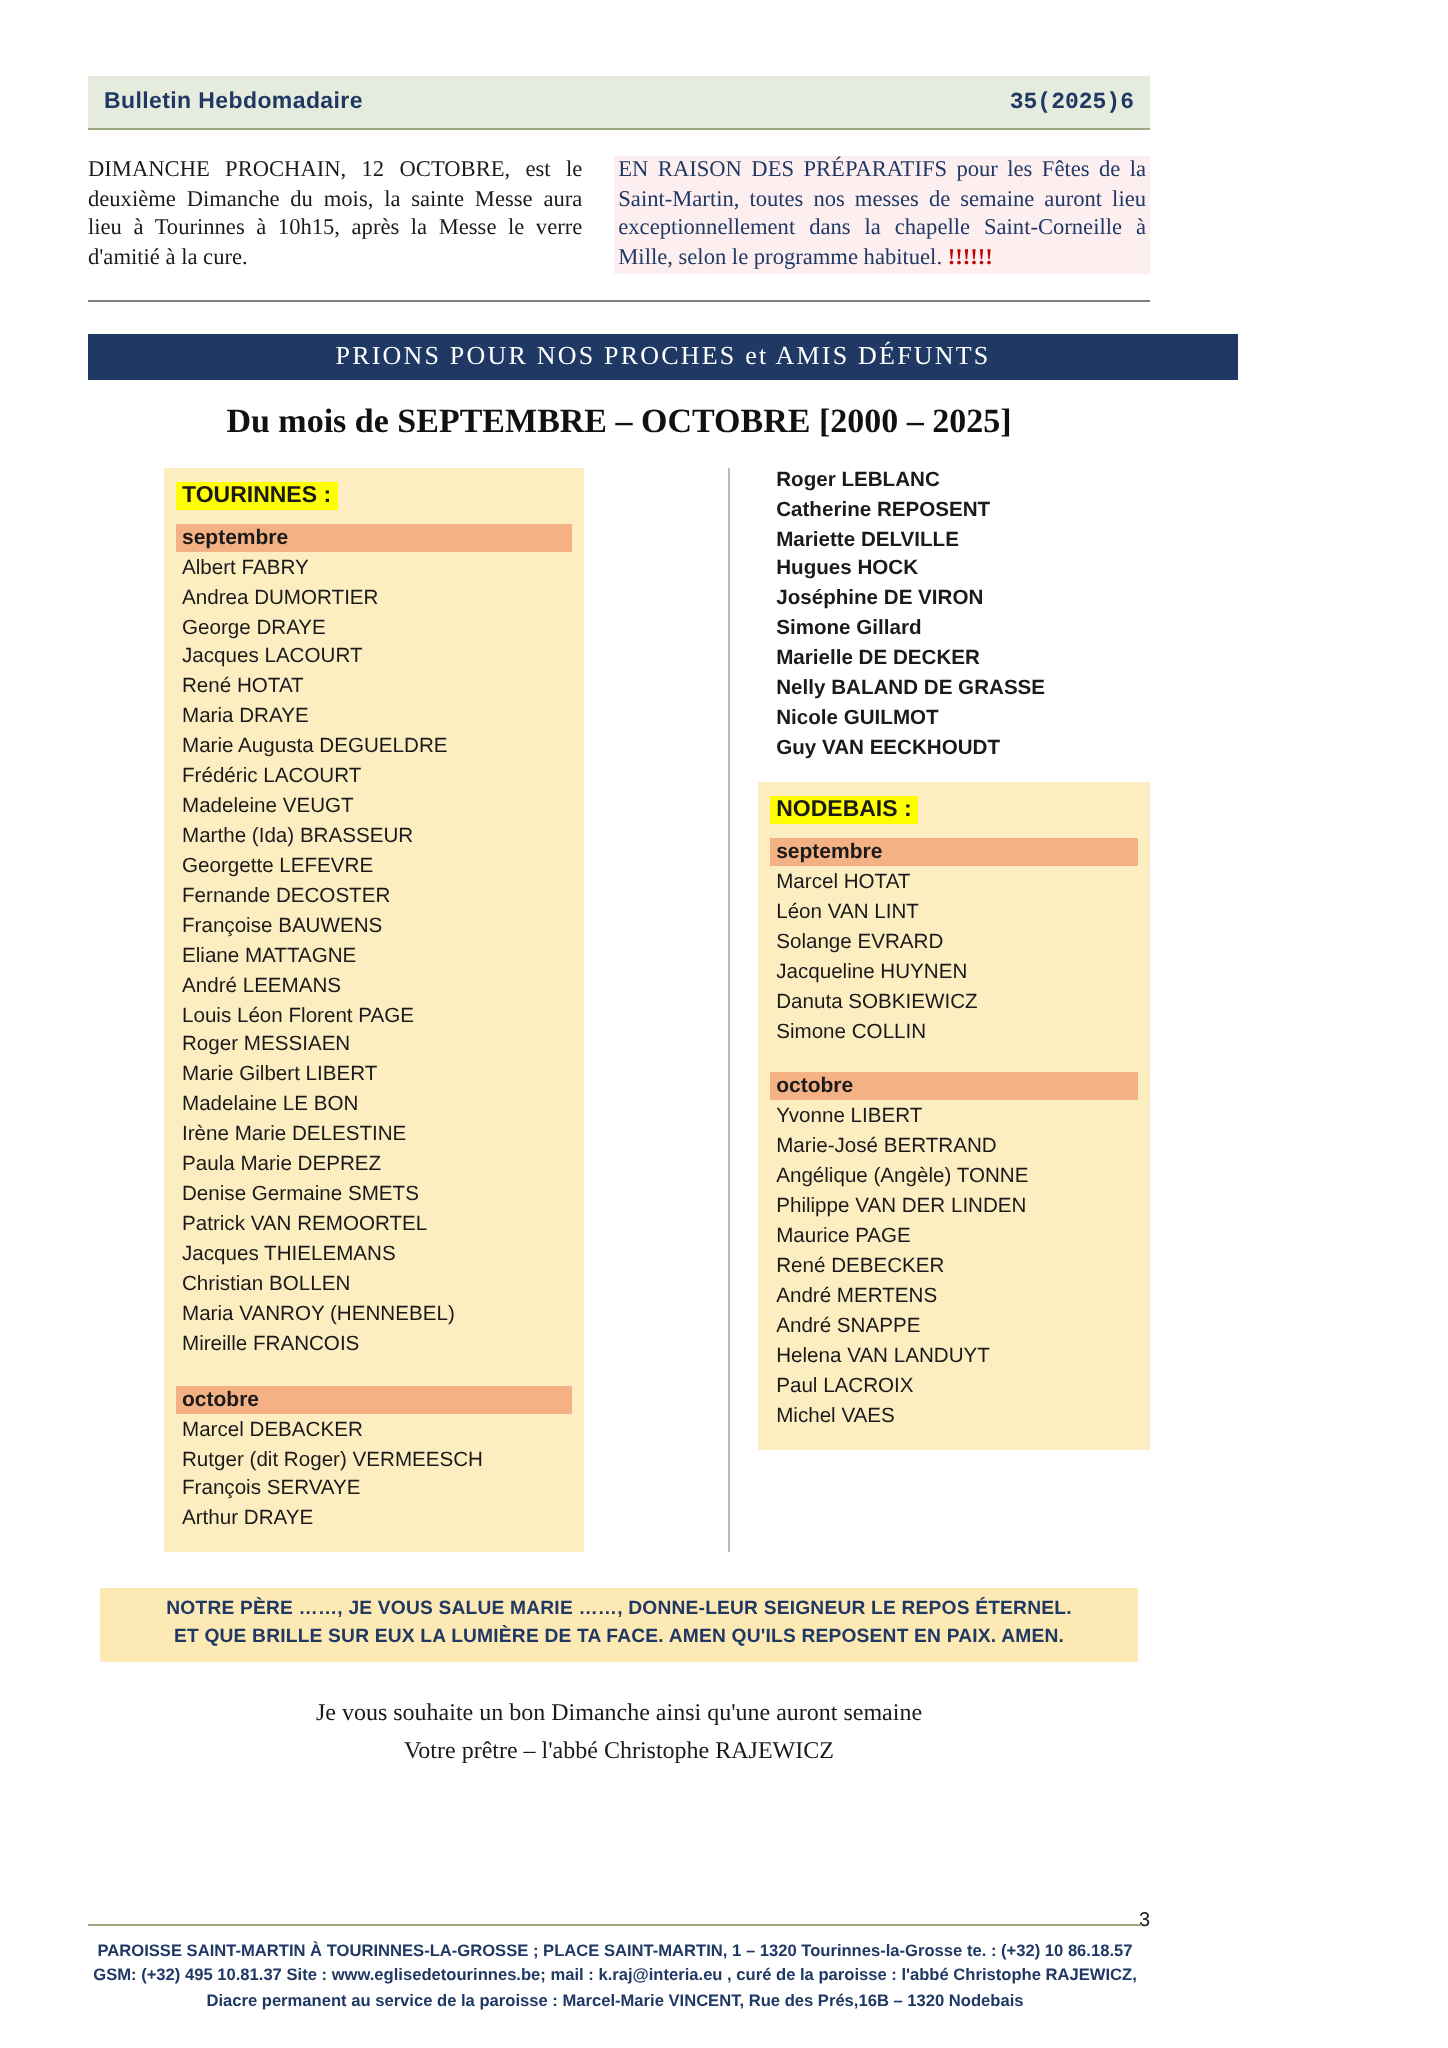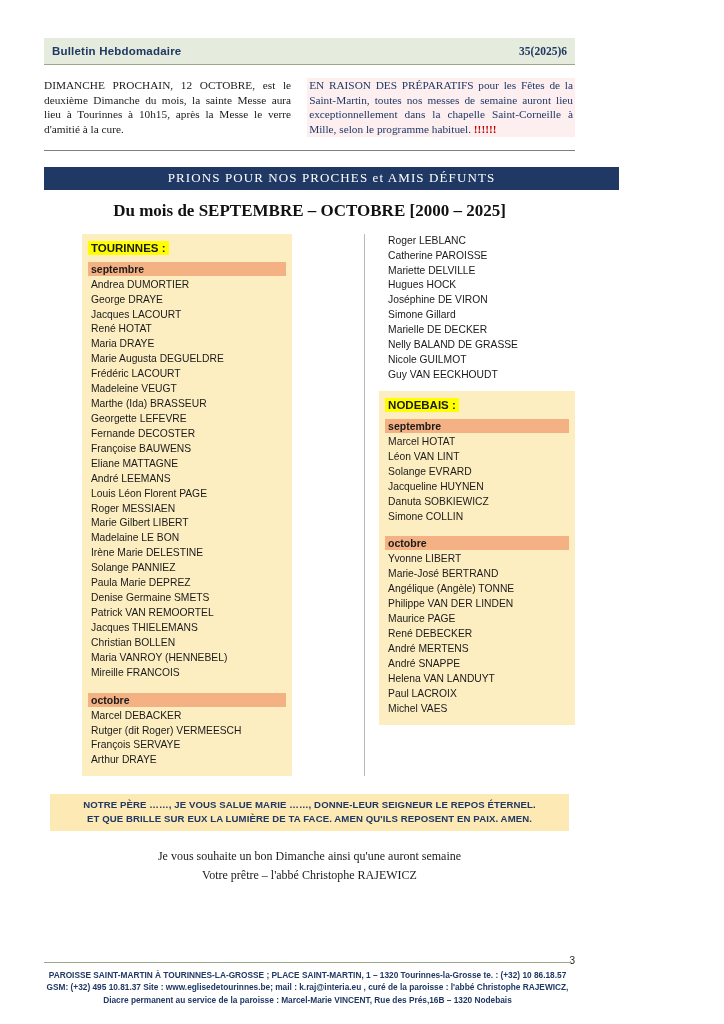--- a/index.html
+++ b/index.html
@@ -32,21 +32,21 @@
     padding: 0 8px;
   }
   .header-title {
     font-family: "Liberation Sans", sans-serif;
     font-weight: bold;
     font-size: 11.5px;
     color: #1f3864;
     letter-spacing: .2px;
   }
   .header-issue {
-    font-family: Liberation Serif, serif;
+    font-family: Liberation Mono, monospace;
     font-weight: bold;
     font-size: 11.5px;
     color: #1f3864;
   }
   .header-rule {
     border: none;
     border-top: 1px solid #9aaa85;
     margin: 0;
   }
   
@@ -141,20 +141,21 @@
   .name {
     font-family: "Liberation Sans", sans-serif;
     font-size: 10.3px;
     line-height: 1.45;
     color: #1a1a1a;
     padding-left: 3px;
     white-space: nowrap;
   }
   .plain {
     padding: 0 6px;
+    font-weight: bold;
   }
   .spacer-8 { height: 8px; }
   
   .prayer {
     margin: 18px 6px 16px 6px;
     background: #fde9b4;
     text-align: center;
     padding: 4px 6px 5px 6px;
   }
   .prayer div {
@@ -224,40 +225,40 @@
   <div class="banner">PRIONS POUR NOS PROCHES et AMIS DÉFUNTS</div>
   <div class="subtitle">Du mois de SEPTEMBRE – OCTOBRE [2000 – 2025]</div>
 
   <div class="cols">
 
     <div class="col left">
       <div class="block-yellow">
         <div class="group-head">TOURINNES :</div>
         <div class="month">septembre</div>
         <div>
+          <div class="name">Albert FABRY</div>
           <div class="name">Andrea DUMORTIER</div>
           <div class="name">George DRAYE</div>
           <div class="name">Jacques LACOURT</div>
           <div class="name">René HOTAT</div>
           <div class="name">Maria DRAYE</div>
           <div class="name">Marie Augusta DEGUELDRE</div>
           <div class="name">Frédéric LACOURT</div>
           <div class="name">Madeleine VEUGT</div>
           <div class="name">Marthe (Ida) BRASSEUR</div>
           <div class="name">Georgette LEFEVRE</div>
           <div class="name">Fernande DECOSTER</div>
           <div class="name">Françoise BAUWENS</div>
           <div class="name">Eliane MATTAGNE</div>
           <div class="name">André LEEMANS</div>
           <div class="name">Louis Léon Florent PAGE</div>
           <div class="name">Roger MESSIAEN</div>
           <div class="name">Marie Gilbert LIBERT</div>
           <div class="name">Madelaine LE BON</div>
           <div class="name">Irène Marie DELESTINE</div>
-          <div class="name">Solange PANNIEZ</div>
           <div class="name">Paula Marie DEPREZ</div>
           <div class="name">Denise Germaine SMETS</div>
           <div class="name">Patrick VAN REMOORTEL</div>
           <div class="name">Jacques THIELEMANS</div>
           <div class="name">Christian BOLLEN</div>
           <div class="name">Maria VANROY (HENNEBEL)</div>
           <div class="name">Mireille FRANCOIS</div>
         </div>
         <div class="spacer-8"></div>
         <div class="month">octobre</div>
@@ -266,21 +267,21 @@
           <div class="name">Rutger (dit Roger) VERMEESCH</div>
           <div class="name">François SERVAYE</div>
           <div class="name">Arthur DRAYE</div>
         </div>
       </div>
     </div>
 
     <div class="col right">
       <div class="plain">
         <div class="name">Roger LEBLANC</div>
-        <div class="name">Catherine PAROISSE</div>
+        <div class="name">Catherine REPOSENT</div>
         <div class="name">Mariette DELVILLE</div>
         <div class="name">Hugues HOCK</div>
         <div class="name">Joséphine DE VIRON</div>
         <div class="name">Simone Gillard</div>
         <div class="name">Marielle DE DECKER</div>
         <div class="name">Nelly BALAND DE GRASSE</div>
         <div class="name">Nicole GUILMOT</div>
         <div class="name">Guy VAN EECKHOUDT</div>
       </div>
       <div class="spacer-8"></div>

